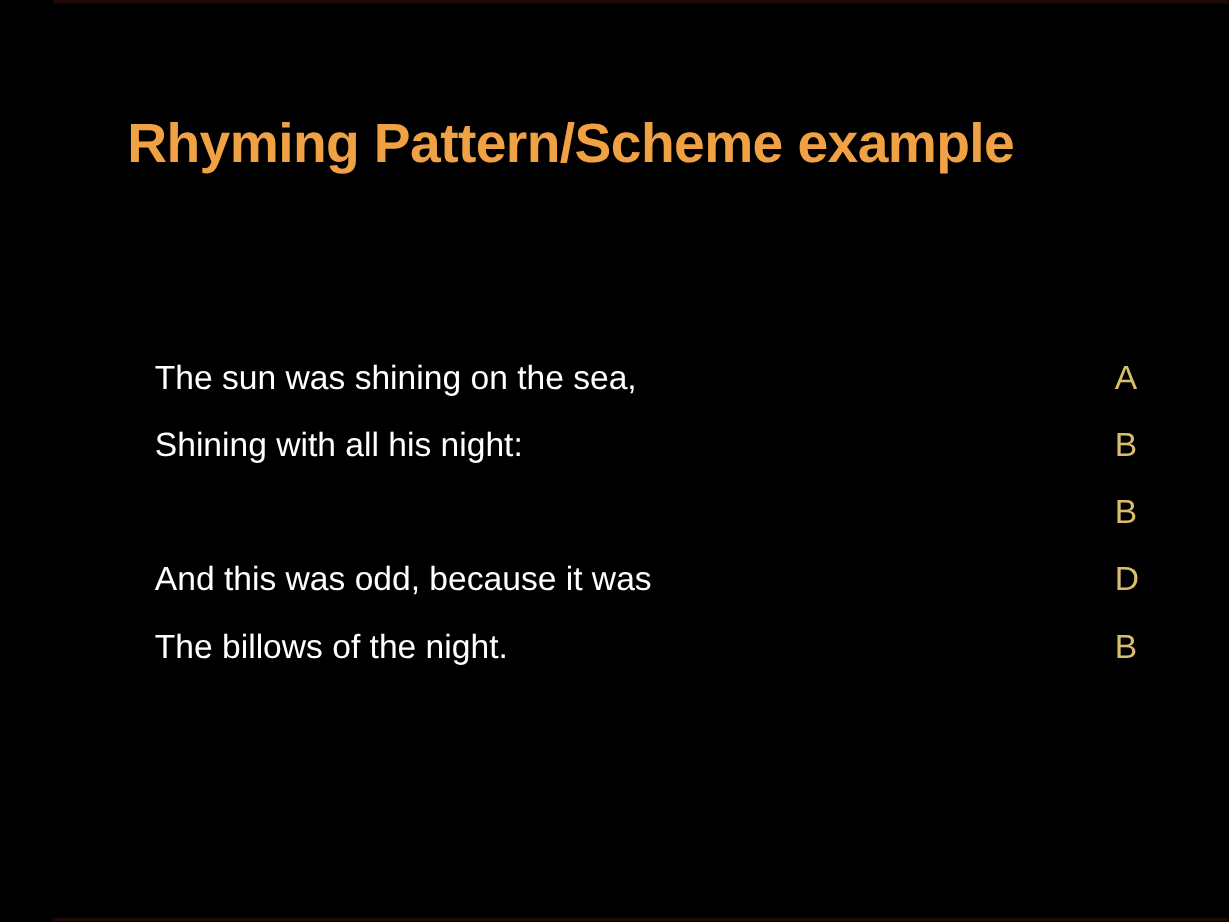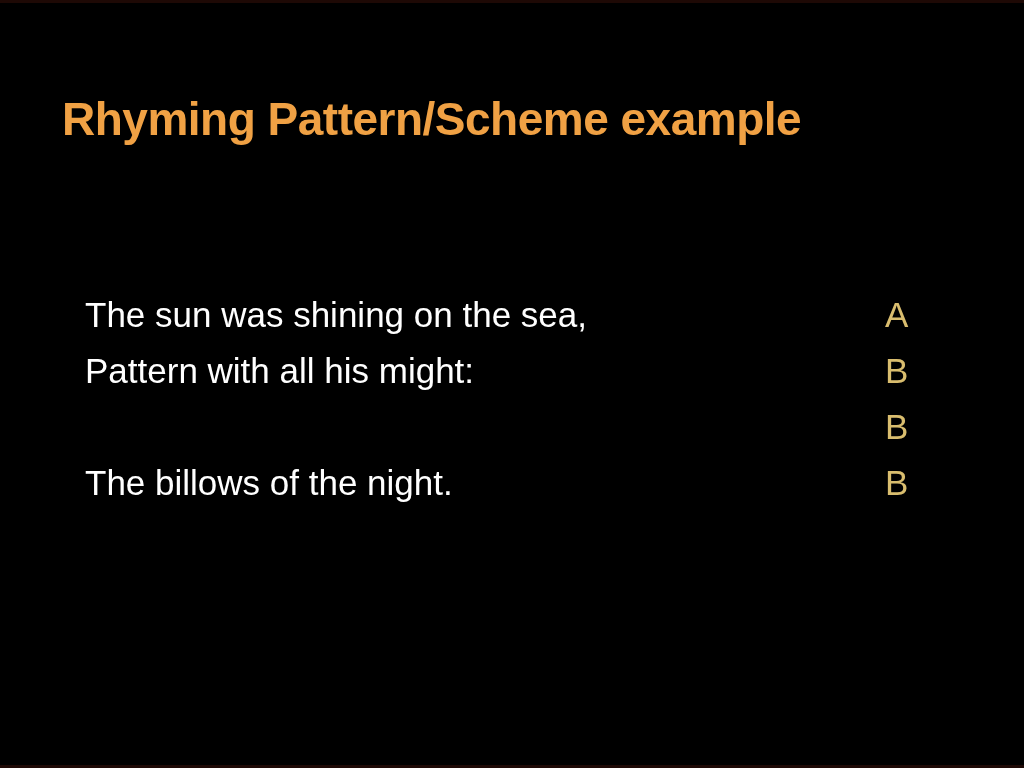--- a/index.html
+++ b/index.html
@@ -11,20 +11,21 @@
     height: 768px;
     background: var(--background, #000);
     overflow: hidden;
     font-family: "Liberation Sans", sans-serif;
     position: relative;
   }
   .slide {
     position: absolute;
     inset: 0;
     background: var(--background, #000);
+    margin-left: 44px;
   }
   .edge-line {
     position: absolute;
     left: 0;
     width: 1024px;
     height: 3px;
     background: var(--edge, #1e0905);
   }
   .edge-line.top { top: 0; }
   .edge-line.bottom { bottom: 0; }
@@ -42,21 +43,21 @@
   .poem {
     position: absolute;
     left: 85px;
     top: 287px;
     width: 880px;
   }
   .poem-row {
     position: relative;
     height: 56px;
     line-height: 56px;
-    font-size: 35px;
+    font-size: 28px;
     white-space: nowrap;
   }
   .poem-text {
     color: var(--text, #fff);
   }
   .rhyme-letter {
     position: absolute;
     left: 800px;
     top: 0;
     color: var(--letter, #D9BD6E);
@@ -69,25 +70,29 @@
   <div class="edge-line top"></div>
 
   <h1 class="slide-title">Rhyming Pattern/Scheme example</h1>
 
   <div class="poem">
     <div class="poem-row">
       <span class="poem-text">The sun was shining on the sea,</span>
       <span class="rhyme-letter">A</span>
     </div>
     <div class="poem-row">
-      <span class="poem-text">Pattern with all his might:</span>
+      <span class="poem-text">Shining with all his night:</span>
       <span class="rhyme-letter">B</span>
     </div>
     <div class="poem-row">
       <span class="rhyme-letter">B</span>
+    </div>
+    <div class="poem-row">
+      <span class="poem-text">And this was odd, because it was</span>
+      <span class="rhyme-letter">D</span>
     </div>
     <div class="poem-row">
       <span class="poem-text">The billows of the night.</span>
       <span class="rhyme-letter">B</span>
     </div>
   </div>
 
   <div class="edge-line bottom"></div>
 </div>
 

